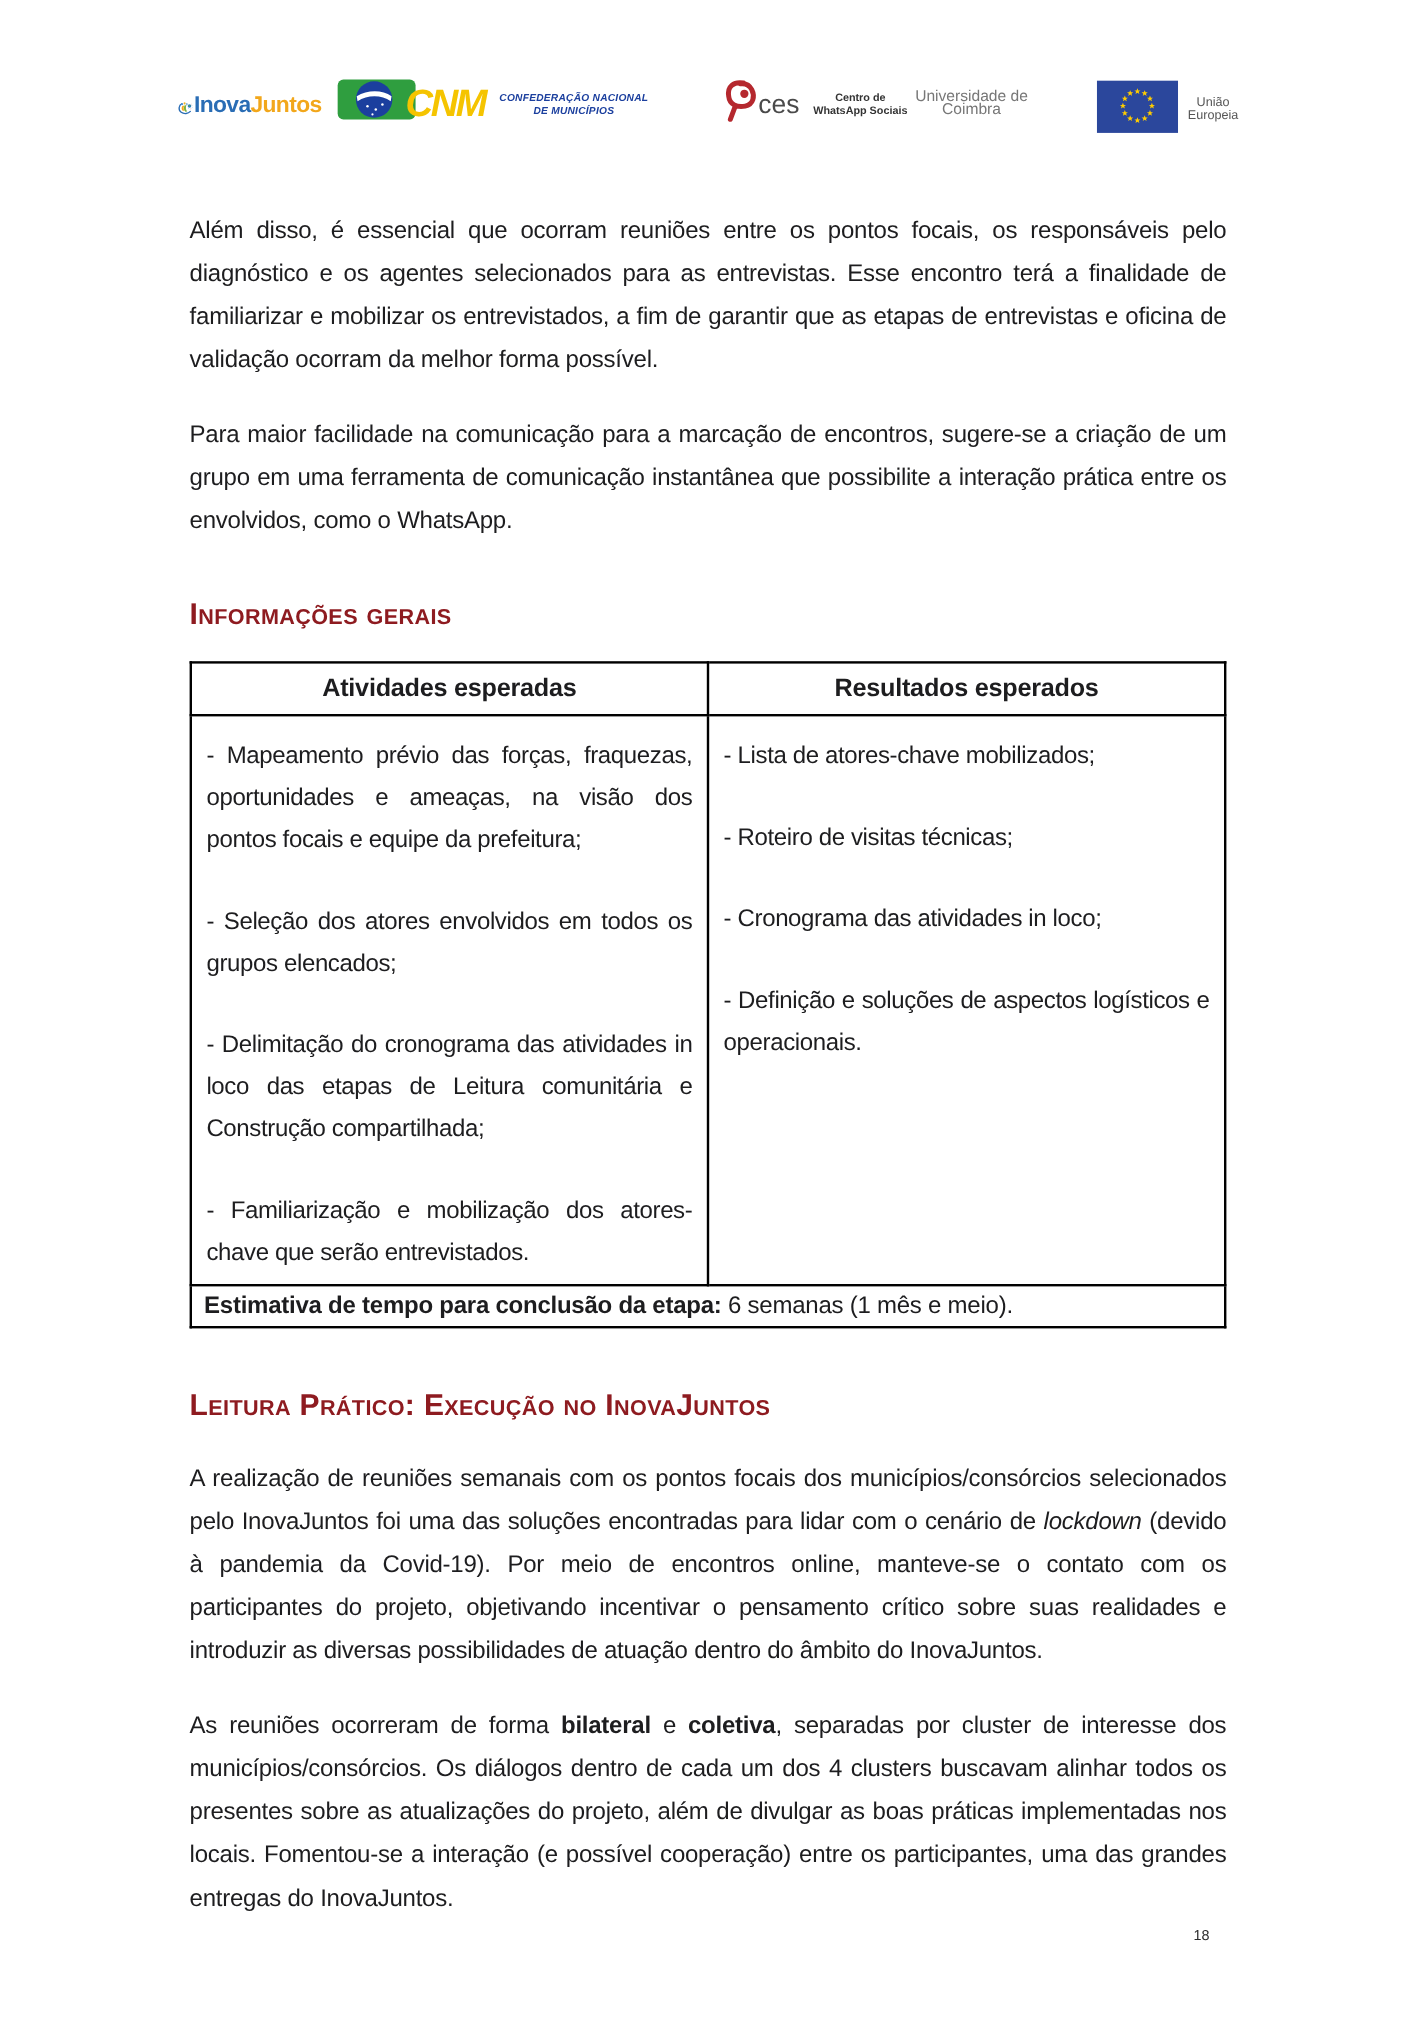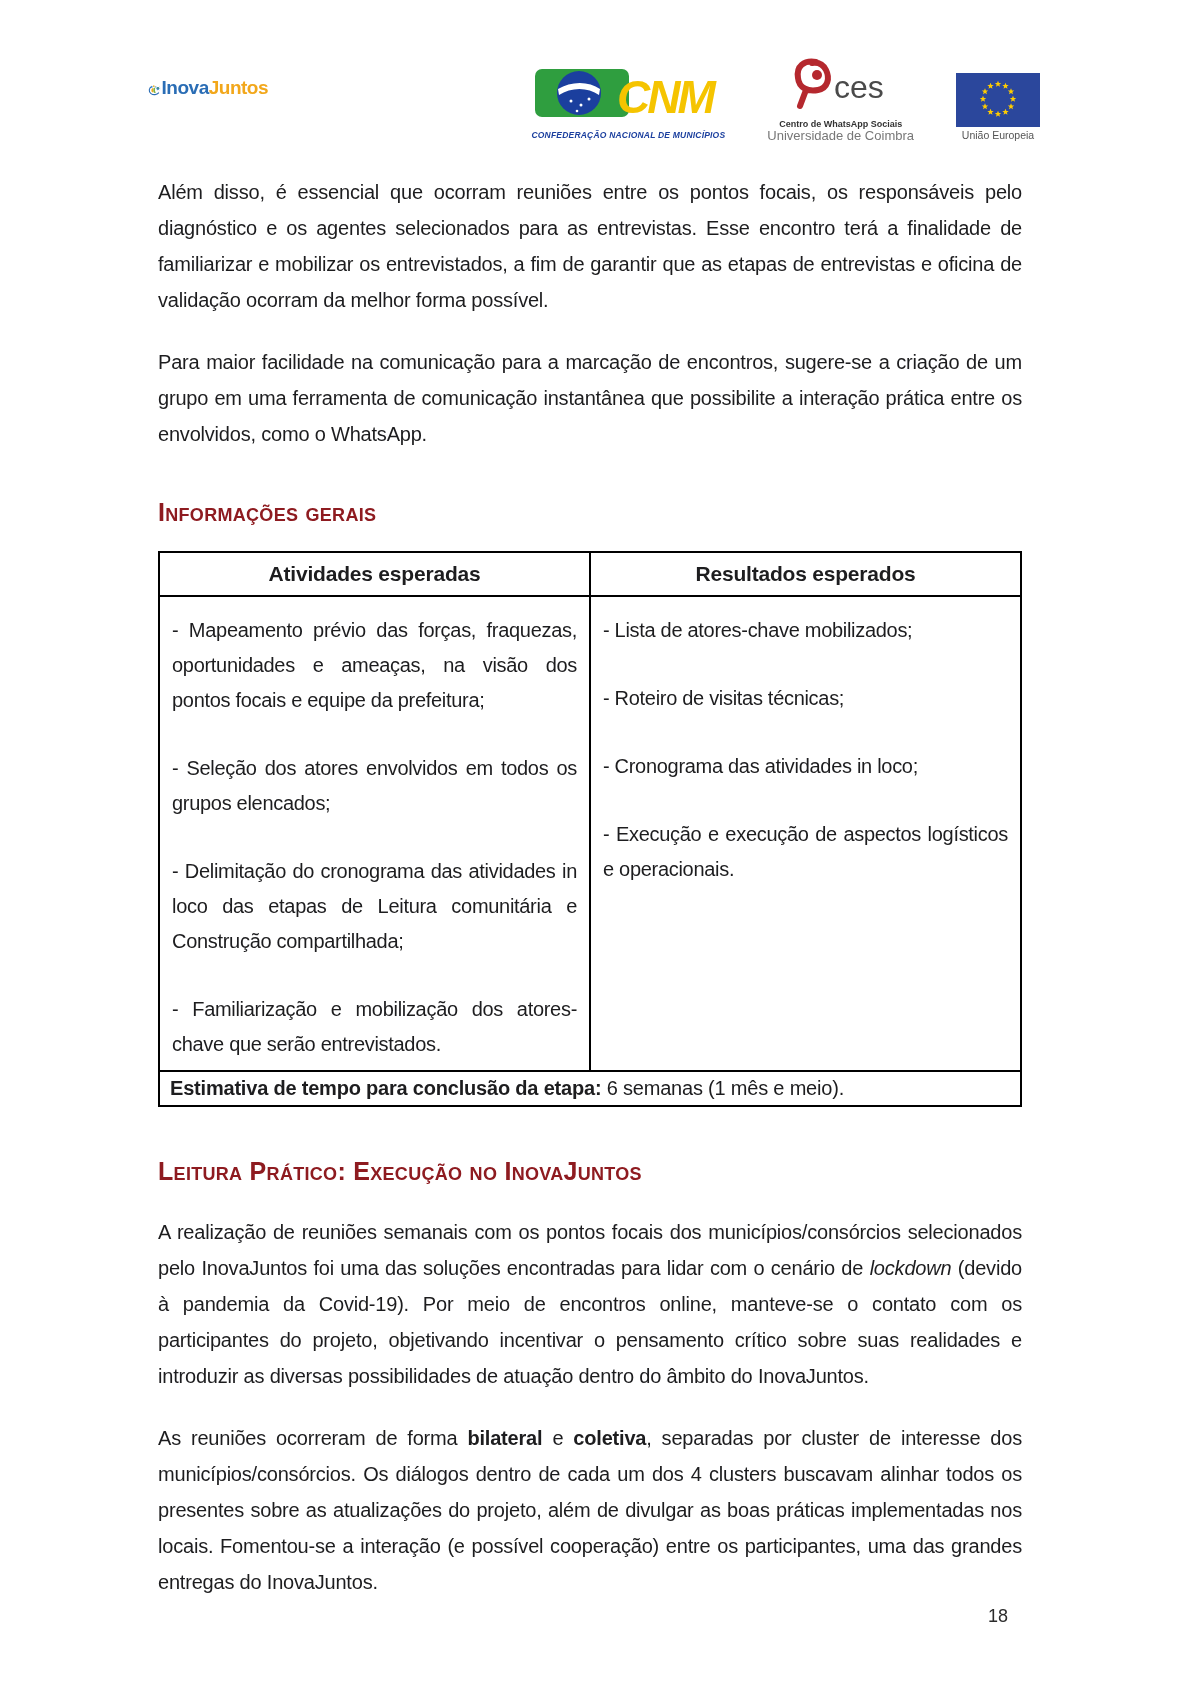--- a/index.html
+++ b/index.html
@@ -19,21 +19,21 @@
     justify-content:space-between;
     align-items:flex-start;
     padding:48px 150px 0 148px;
     height:100px;
   }
   .logo-inova{display:flex;flex-direction:row;align-items:center;width:120px;}
   .inova-wordmark{font-weight:bold;font-size:19px;letter-spacing:-0.5px;margin-top:-4px;}
   .wm-inova{color:#2a6db5;}
   .wm-juntos{color:#f2a71b;}
   .logo-group{display:flex;gap:42px;align-items:flex-end;margin-top:6px;}
-  .logo-block{display:flex;flex-direction:column;align-items:center;}
+  .logo-block{display:flex;flex-direction:row;align-items:center;margin-left:12px;}
   .logo-caption{font-size:9px;color:#555;margin-top:3px;text-align:center;line-height:11px;}
   .cnm-caption{color:#1b3f9e;font-weight:bold;font-style:italic;font-size:8.5px;letter-spacing:0.2px;}
   .ces-caption1{font-size:9px;font-weight:bold;color:#333;line-height:11px;}
   .ces-caption2{font-size:13px;color:#777;line-height:11px;}
   
   .main{margin:0 168px 0 158px;}
   .para{
     font-size:20px;
     line-height:36px;
     text-align:justify;
@@ -84,21 +84,21 @@
     letter-spacing:-0.2px;
     padding:5px 10px;
   }
   .em-term{font-style:italic;}
   .bold-term{font-weight:bold;}
   
   .page-number{
     position:absolute;
     top:1606px;
     right:182px;
-    font-size:18px;
+    font-size:12px;
     color:#2b2b2b;
   }
 </style>
 </head>
 <body>
 
 <div class="page">
 
   <header class="header">
 
@@ -193,21 +193,21 @@
           <td class="body-cell">
             <p class="cell-item">- Mapeamento prévio das forças, fraquezas, oportunidades e ameaças, na visão dos pontos focais e equipe da prefeitura;</p>
             <p class="cell-item">- Seleção dos atores envolvidos em todos os grupos elencados;</p>
             <p class="cell-item">- Delimitação do cronograma das atividades in loco das etapas de Leitura comunitária e Construção compartilhada;</p>
             <p class="cell-item">- Familiarização e mobilização dos atores-chave que serão entrevistados.</p>
           </td>
           <td class="body-cell">
             <p class="cell-item">- Lista de atores-chave mobilizados;</p>
             <p class="cell-item">- Roteiro de visitas técnicas;</p>
             <p class="cell-item">- Cronograma das atividades in loco;</p>
-            <p class="cell-item">- Execução e execução de aspectos logísticos e operacionais.</p>
+            <p class="cell-item">- Definição e soluções de aspectos logísticos e operacionais.</p>
           </td>
         </tr>
         <tr>
           <td class="tfooter-cell" colspan="2"><strong>Estimativa de tempo para conclusão da etapa:</strong><span> 6 semanas (1 mês e meio).</span></td>
         </tr>
       </tbody>
     </table>
 
     <h2 class="section-title second">Leitura Prático: Execução no InovaJuntos</h2>
 

